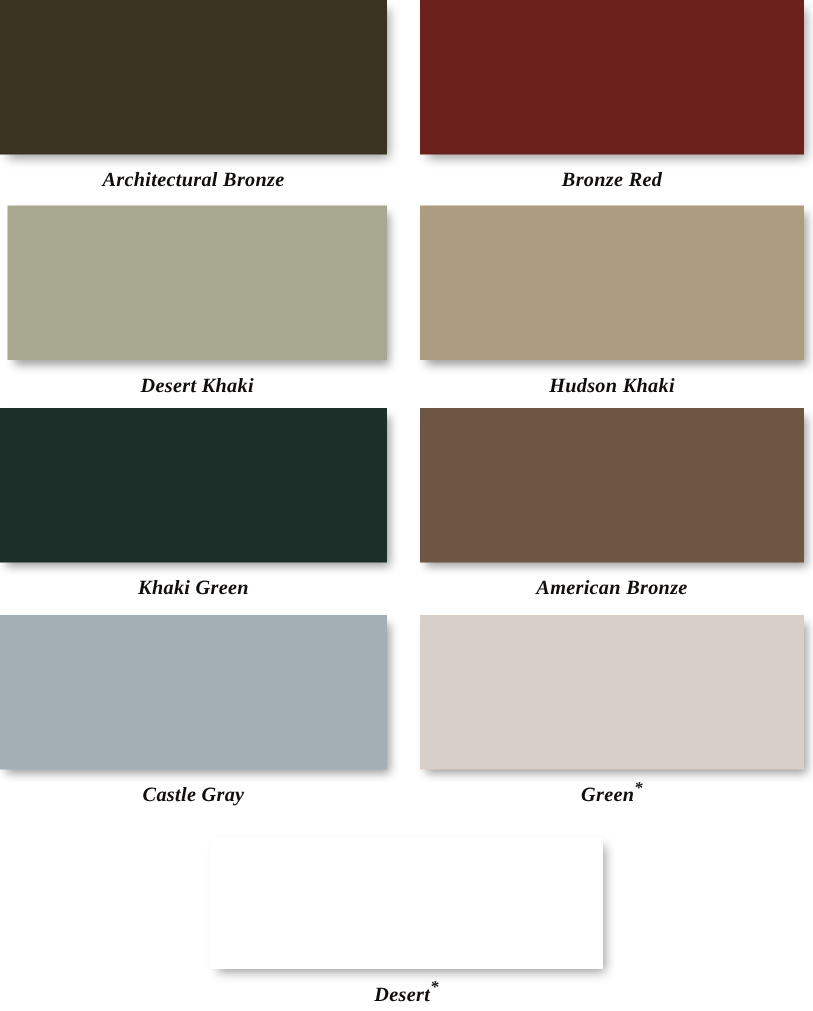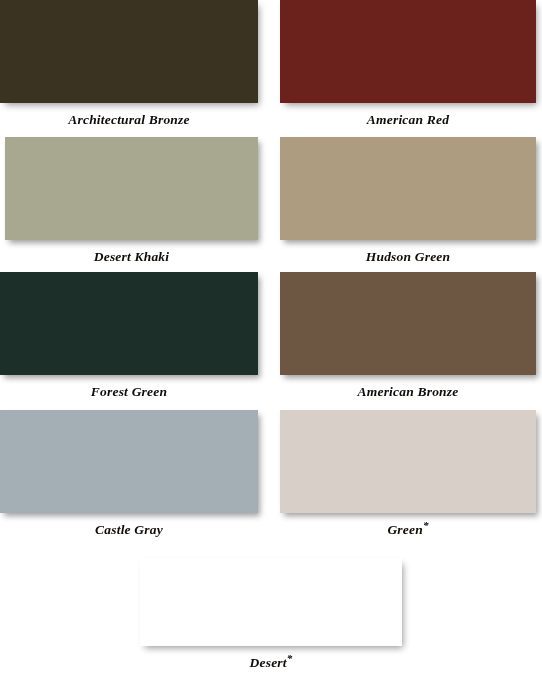--- a/index.html
+++ b/index.html
@@ -87,36 +87,36 @@
 
 <div id="swatch-chart">
 
   <div class="swatch-cell row-1" style="left:0px; top:0px; width:258px;">
     <div class="swatch-chip" style="background-color: rgb(58, 51, 34);"></div>
     <div class="swatch-label">Architectural Bronze</div>
   </div>
 
   <div class="swatch-cell row-1" style="left:280px; top:0px; width:256px;">
     <div class="swatch-chip" style="background-color: rgb(107, 34, 28);"></div>
-    <div class="swatch-label">American Red</div>
+    <div class="swatch-label">Bronze Red</div>
   </div>
 
   <div class="swatch-cell row-2" style="left:5px; top:137px; width:253px;">
     <div class="swatch-chip" style="background-color: rgb(168, 167, 144);"></div>
     <div class="swatch-label">Desert Khaki</div>
   </div>
 
   <div class="swatch-cell row-2" style="left:280px; top:137px; width:256px;">
     <div class="swatch-chip" style="background-color: rgb(174, 156, 128);"></div>
-    <div class="swatch-label">Hudson Green</div>
+    <div class="swatch-label">Hudson Khaki</div>
   </div>
 
   <div class="swatch-cell row-3" style="left:0px; top:272px; width:258px;">
     <div class="swatch-chip" style="background-color: rgb(28, 48, 41);"></div>
-    <div class="swatch-label">Forest Green</div>
+    <div class="swatch-label">Khaki Green</div>
   </div>
 
   <div class="swatch-cell row-3" style="left:280px; top:272px; width:256px;">
     <div class="swatch-chip" style="background-color: rgb(109, 87, 66);"></div>
     <div class="swatch-label">American Bronze</div>
   </div>
 
   <div class="swatch-cell row-4" style="left:0px; top:410px; width:258px;">
     <div class="swatch-chip" style="background-color: rgb(163, 175, 181);"></div>
     <div class="swatch-label">Castle Gray</div>

